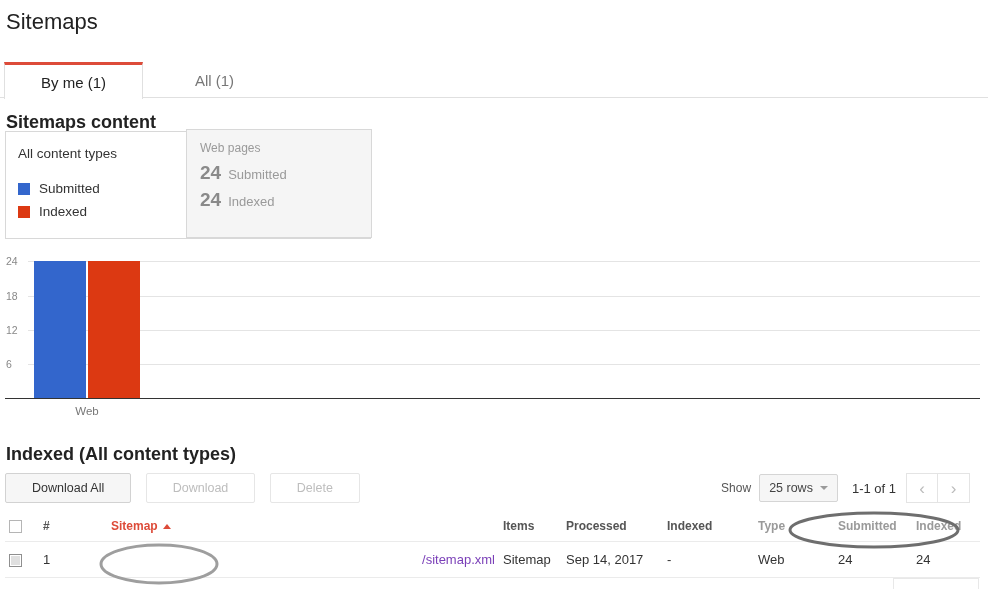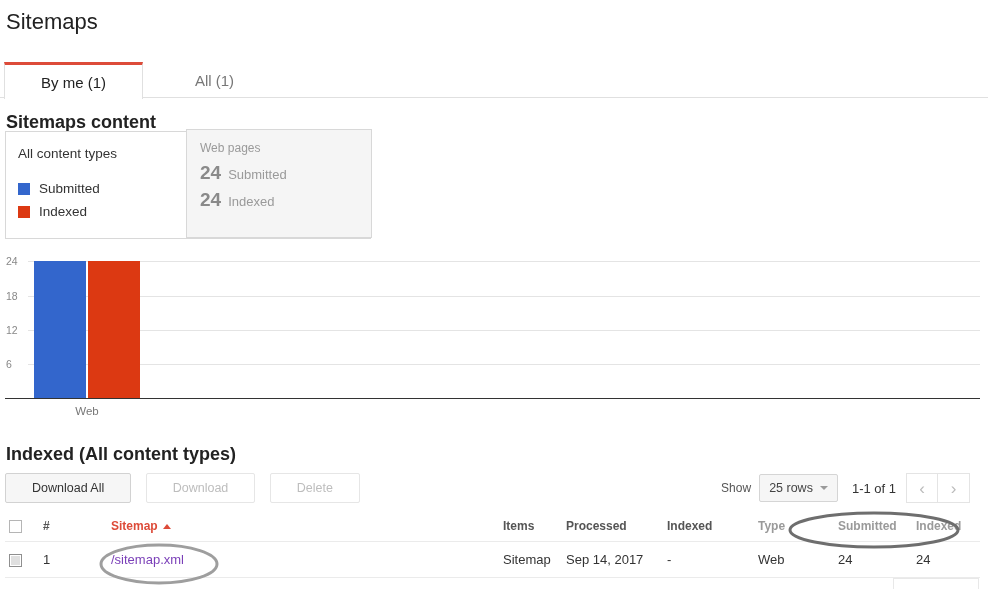--- a/index.html
+++ b/index.html
@@ -186,21 +186,21 @@
   .cb {
     width: 13px; height: 13px; border: 1px solid #b5b5b5; background: #fff;
     display: inline-block; cursor: pointer; vertical-align: middle;
   }
   .cb.filled { background: #e0e0e0; border-color: #8f8f8f; box-shadow: inset 0 0 0 1px #fff; }
   a.sitemap-link { color: #7a3fb8; text-decoration: none; cursor: pointer; }
 
   
   .c-cb   { width: 34px; }
   .c-num  { width: 68px; }
-  .c-name { width: 392px; }
+  .c-name { width: 392px; text-align: right; }
   .c-type { width: 63px; }
   .c-proc { width: 101px; }
   .c-iss  { width: 91px; }
   .c-items{ width: 80px; }
   .c-sub  { width: 78px; }
   .c-idx  { width: 68px; }
 
   
   .annot { position: absolute; pointer-events: none; }
 

